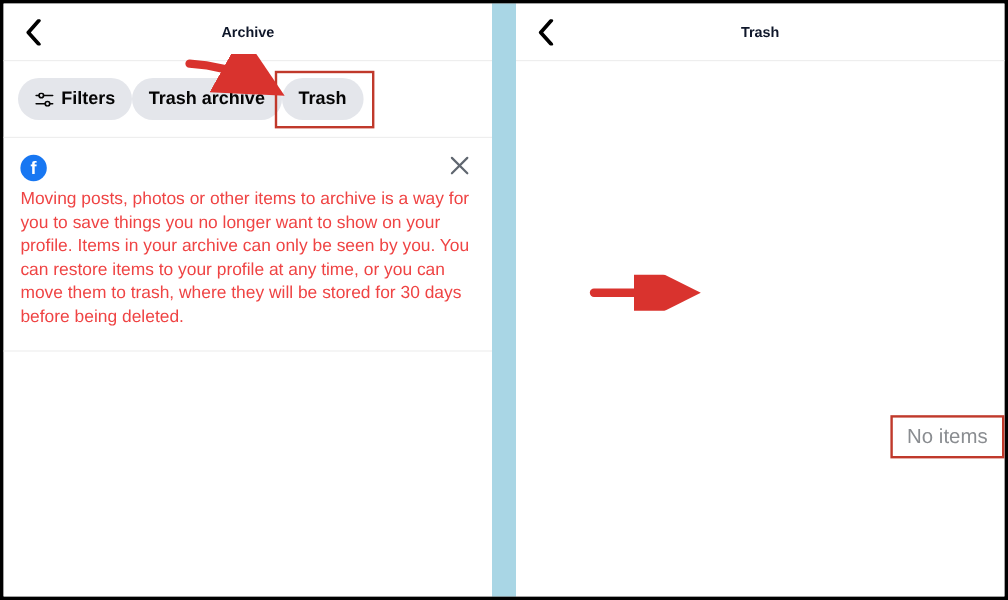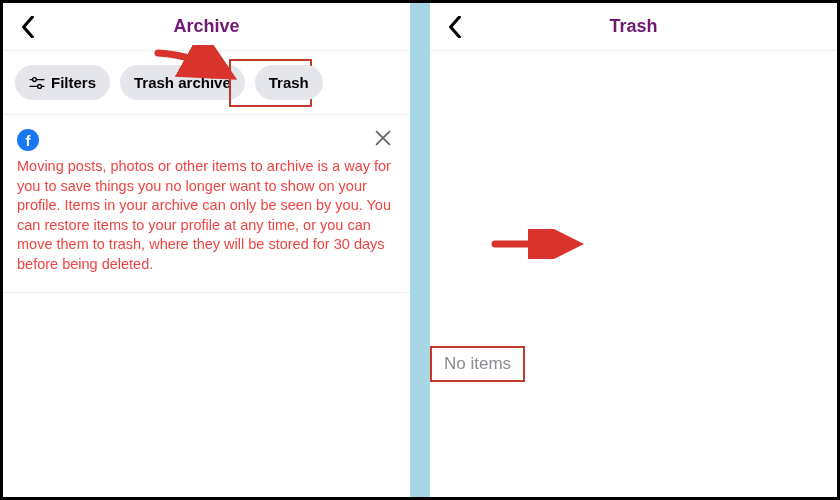--- a/index.html
+++ b/index.html
@@ -44,26 +44,25 @@
     width: 30px;
     height: 30px;
     display: flex;
     align-items: center;
     justify-content: center;
     cursor: pointer;
   }
   .back svg { width: 14px; height: 22px; }
   .title {
     font-weight: 700;
-    font-size: 18px;
-    color: #701a75;
+    font-size: 12px;
+    color: #0f172a;
   }
   .filter-row {
     display: flex;
-    gap: 10px;
     padding: 14px 12px;
     border-bottom: 1px solid #eee;
     align-items: flex-end;
   }
   .chip {
     background: #e4e6eb;
     border-radius: 20px;
     padding: 9px 14px;
     font-size: 15px;
     font-weight: 600;
@@ -123,21 +122,21 @@
   }
   .info-body {
     font-size: 14.5px;
     line-height: 1.35;
     color: #ef4444;
   }
   .empty-state {
     flex: 1;
     display: flex;
     align-items: center;
-    justify-content: flex-start;
+    justify-content: flex-end;
     padding-top: 180px;
   }
   .no-items {
     color: #8a8d91;
     font-size: 17px;
     padding: 6px 12px;
     border: 2px solid #c0392b;
     position: relative;
   }
   

